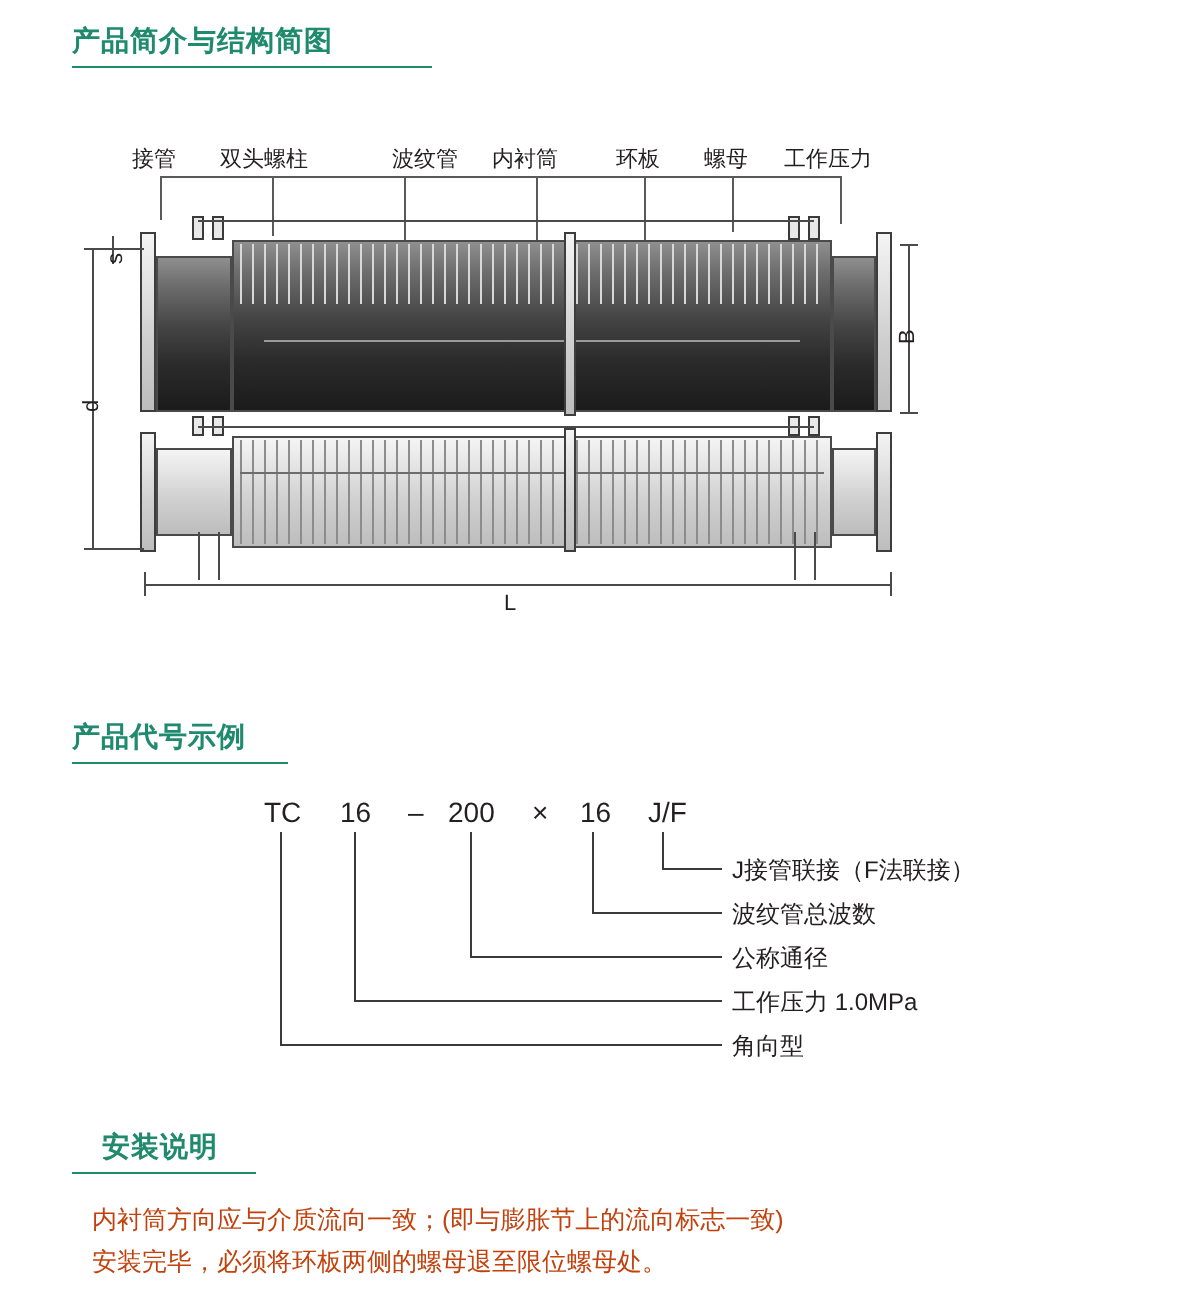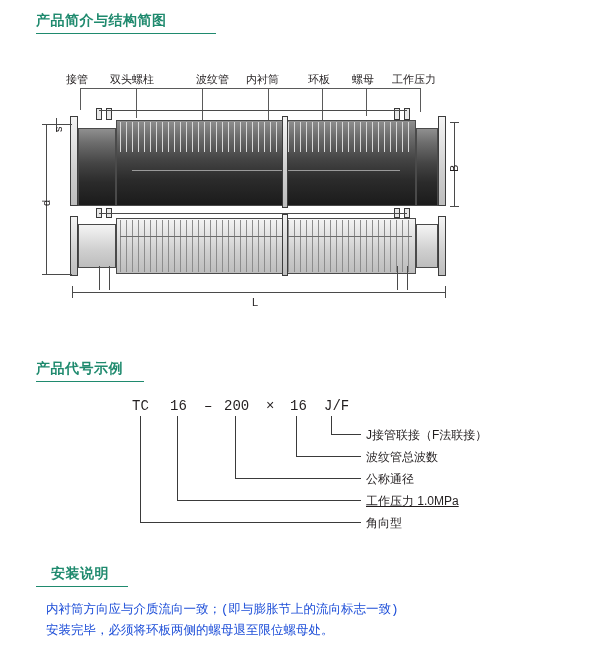--- a/index.html
+++ b/index.html
@@ -103,21 +103,20 @@
     left: 36px;
     top: 398px;
     width: 528px;
     height: 140px;
   }
   .code-token {
     position: absolute;
     font-size: 14px;
     white-space: nowrap;
     color: #231f20;
-    font-family: Liberation Mono, monospace;
   }
   .code-desc {
     position: absolute;
     font-size: 12px;
     white-space: nowrap;
     color: #231f20;
     text-align: center;
   }
   .cl {
     position: absolute;
@@ -130,22 +129,21 @@
   #s3-title { left: 36px; top: 565px; margin-left: 15px; }
   #s3-rule  { left: 36px; top: 586px; width: 92px; }
 
   #notes {
     position: absolute;
     left: 46px;
     top: 600px;
     width: 520px;
     font-size: 12.5px;
     line-height: 21px;
-    color: #1d4ed8;
-    font-family: Liberation Mono, monospace;
+    color: #c2410c;
   }
   #notes div { white-space: nowrap; }
 </style>
 </head>
 <body>
 
 <div class="section-title" id="s1-title">产品简介与结构简图</div>
 <div class="title-underline" id="s1-rule"></div>
 
 <div id="drawing">
@@ -257,21 +255,21 @@
 
   <div class="cl cl-v" style="left:141px; top:18px; height:84px;"></div>
   <div class="cl cl-h" style="left:141px; top:102px; width:184px;"></div>
 
   <div class="cl cl-v" style="left:104px; top:18px; height:106px;"></div>
   <div class="cl cl-h" style="left:104px; top:124px; width:221px;"></div>
 
   <div class="code-desc" style="left:330px; top:29px;">J接管联接（F法联接）</div>
   <div class="code-desc" style="left:330px; top:51px;">波纹管总波数</div>
   <div class="code-desc" style="left:330px; top:73px;">公称通径</div>
-  <div class="code-desc" style="left:330px; top:95px;text-decoration:underline;">工作压力 1.0MPa</div>
+  <div class="code-desc" style="left:330px; top:95px;">工作压力 1.0MPa</div>
   <div class="code-desc" style="left:330px; top:117px;">角向型</div>
 </div>
 
 <div class="section-title" id="s3-title">安装说明</div>
 <div class="title-underline" id="s3-rule"></div>
 
 <div id="notes">
   <div>内衬筒方向应与介质流向一致；(即与膨胀节上的流向标志一致)</div>
   <div>安装完毕，必须将环板两侧的螺母退至限位螺母处。</div>
 </div>

